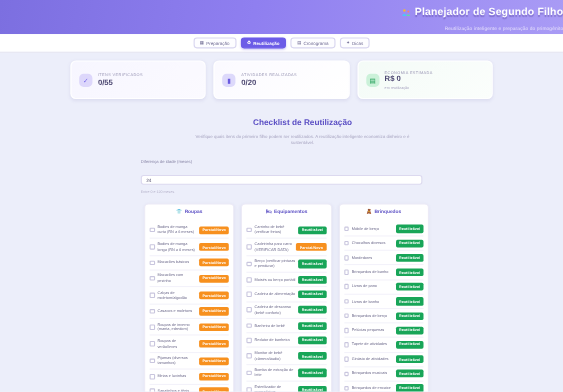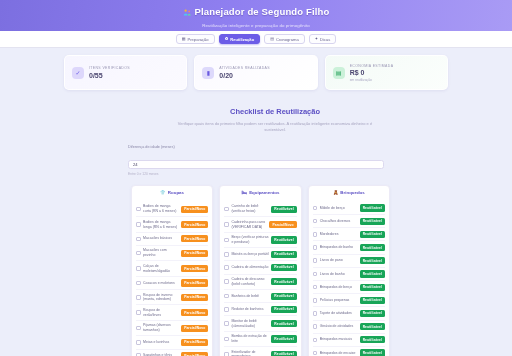--- a/index.html
+++ b/index.html
@@ -9,21 +9,21 @@
     background: #eef0f8;
     overflow: hidden;
   }
   .app { width: 512px; height: 356px; position: relative; background: #eceefa; }
 
   
   .header {
     height: 31px;
     background: linear-gradient(100deg,#7c6fe0 0%,#8f7ff0 45%,#a99bf5 100%);
     display: flex; flex-direction: column;
-    align-items: center; justify-content: center;
+    align-items: flex-end; justify-content: center;
     color: #fff;
   }
   .title-row { display: flex; align-items: center; gap: 3px; }
   .logo-icon { display: block; }
   .app-title {
     font-size: 9.5px; font-weight: bold; letter-spacing: .15px;
     text-shadow: 0 1px 1px rgba(60,40,130,.35);
   }
   .app-sub {
     font-size: 4.4px; color: #e6e1fb; margin-top: 2.5px; letter-spacing: .1px;

